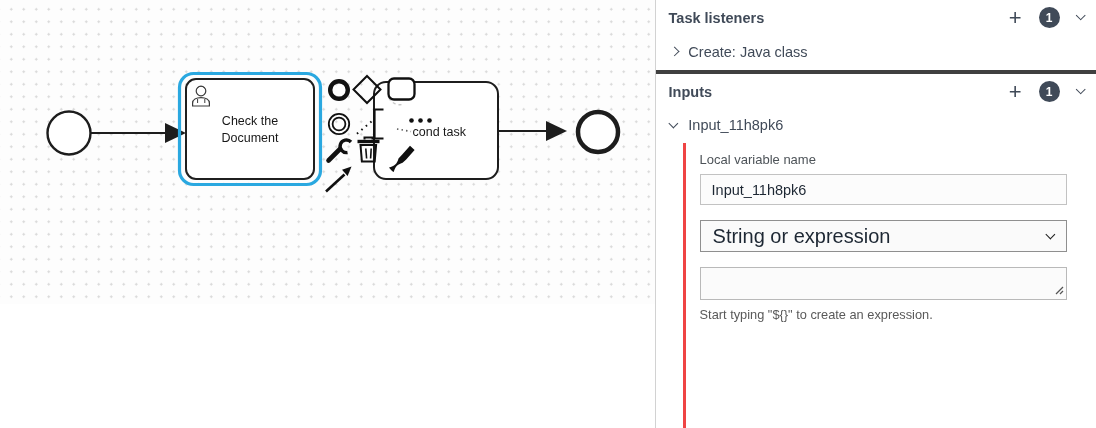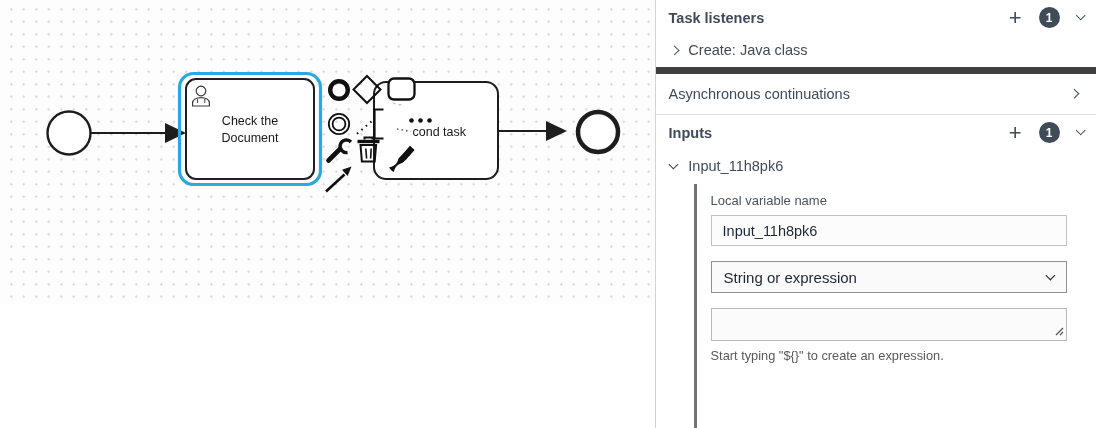--- a/index.html
+++ b/index.html
@@ -22,34 +22,34 @@
   .bold { font-weight:700; }
   .actions { display:flex; align-items:center; gap:17px; padding-right:2px; }
   .plus { font-size:22px; font-weight:400; line-height:18px; color:#404a58; cursor:pointer; }
   .badge { width:21px; height:21px; border-radius:50%; background:#404a58; color:#fff;
            font-size:12px; font-weight:700; display:flex; align-items:center; justify-content:center; }
   .chev { display:inline-block; border:solid #404a58; border-width:0 1.8px 1.8px 0; padding:3.2px; }
   .chev.down { transform:rotate(45deg); margin-top:-3px; }
   .chev.right { transform:rotate(-45deg); }
   .chev.small { padding:2.9px; }
   .sub-row { display:flex; align-items:center; gap:11px; padding:0 13px 0 15px; height:41px;
-             border-bottom:7px solid #404040; }
+             border-bottom:4px solid #404040; }
   .flat-row { display:flex; align-items:center; padding:0 12px 0 13px; height:41px;
               border-bottom:1px solid #e0e0e0; }
   .flat-row .title { flex:1; }
   .entry-head { display:flex; align-items:center; gap:12px; padding:0 13px 0 14px; height:36px; }
-  .entry-body { margin-left:38px; border-left:3px solid #737373; padding:9px 29px 8px 14px; flex:1; }
+  .entry-body { margin-left:27px; border-left:3px solid #ef4444; padding:9px 29px 8px 14px; flex:1; }
   .field-label { font-size:13px; color:#4d5358; margin-bottom:7px; }
   .field-group { margin-bottom:15px; }
   .text-input { width:100%; height:31px; background:#fcfcfc; border:1px solid #c2c2c2;
                 font-family:"Liberation Sans", sans-serif; font-size:14.5px; color:#1d2733;
                 padding:0 11px; outline:none; }
   .select { width:100%; height:32px; background:#fafafa; border:1px solid #8f8f8f;
             display:flex; align-items:center; padding:0 12px; cursor:pointer; }
-  .select .sel-value { flex:1; font-size:15px; color:#1d2733; }
+  .select .sel-value { flex:1; font-size:20px; color:#1d2733; }
   .ta-wrap { position:relative; width:100%; }
   .value-area { width:100%; height:33px; background:#fbfbfb; border:1px solid #b9b9b9;
                 resize:none; outline:none; display:block; font-family:"Liberation Sans", sans-serif; }
   .resize-grip { position:absolute; right:3px; bottom:5px; }
   .hint { font-size:12.8px; color:#595959; margin-top:7px; }
 </style>
 </head>
 <body>
 
 <div class="app">
@@ -134,24 +134,20 @@
         <span class="badge">1</span>
         <span class="chev down"></span>
       </span>
     </div>
 
     <div class="sub-row">
       <span class="chev right small"></span>
       <span>Create: Java class</span>
     </div>
 
-    <div class="flat-row">
-      <span class="title">Asynchronous continuations</span>
-      <span class="chev right" style="margin-right:6px;"></span>
-    </div>
 
     <div class="section-head">
       <span class="title bold">Inputs</span>
       <span class="actions">
         <span class="plus">+</span>
         <span class="badge">1</span>
         <span class="chev down"></span>
       </span>
     </div>
 

